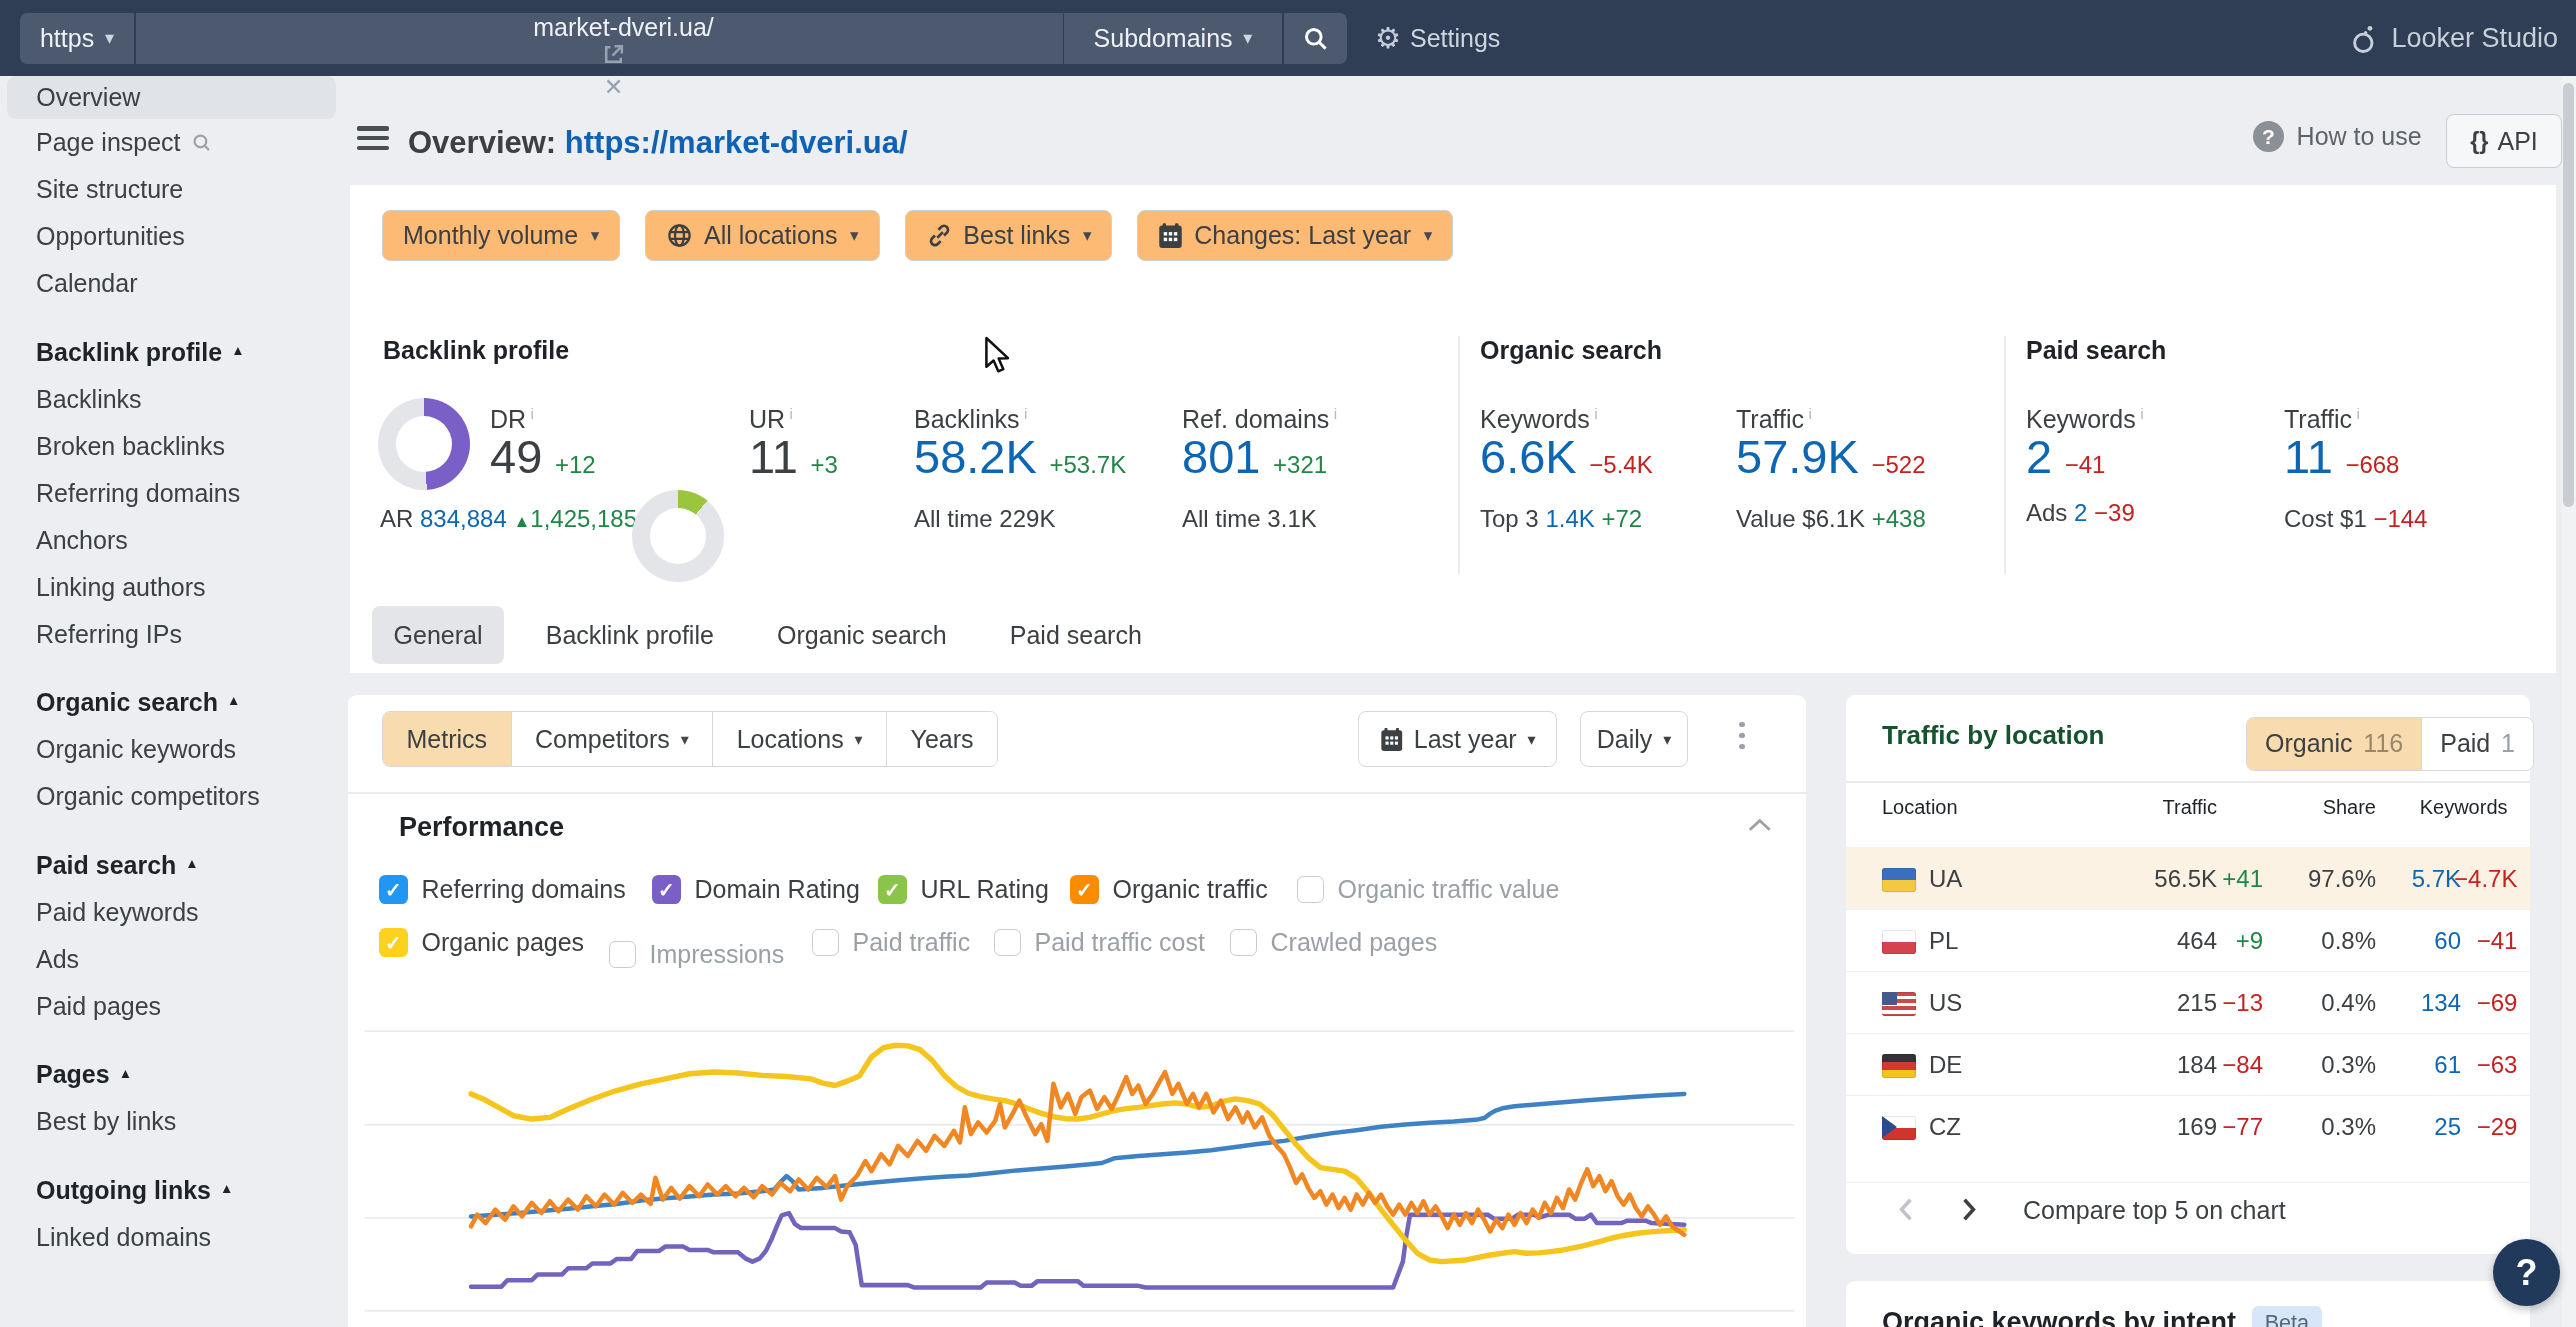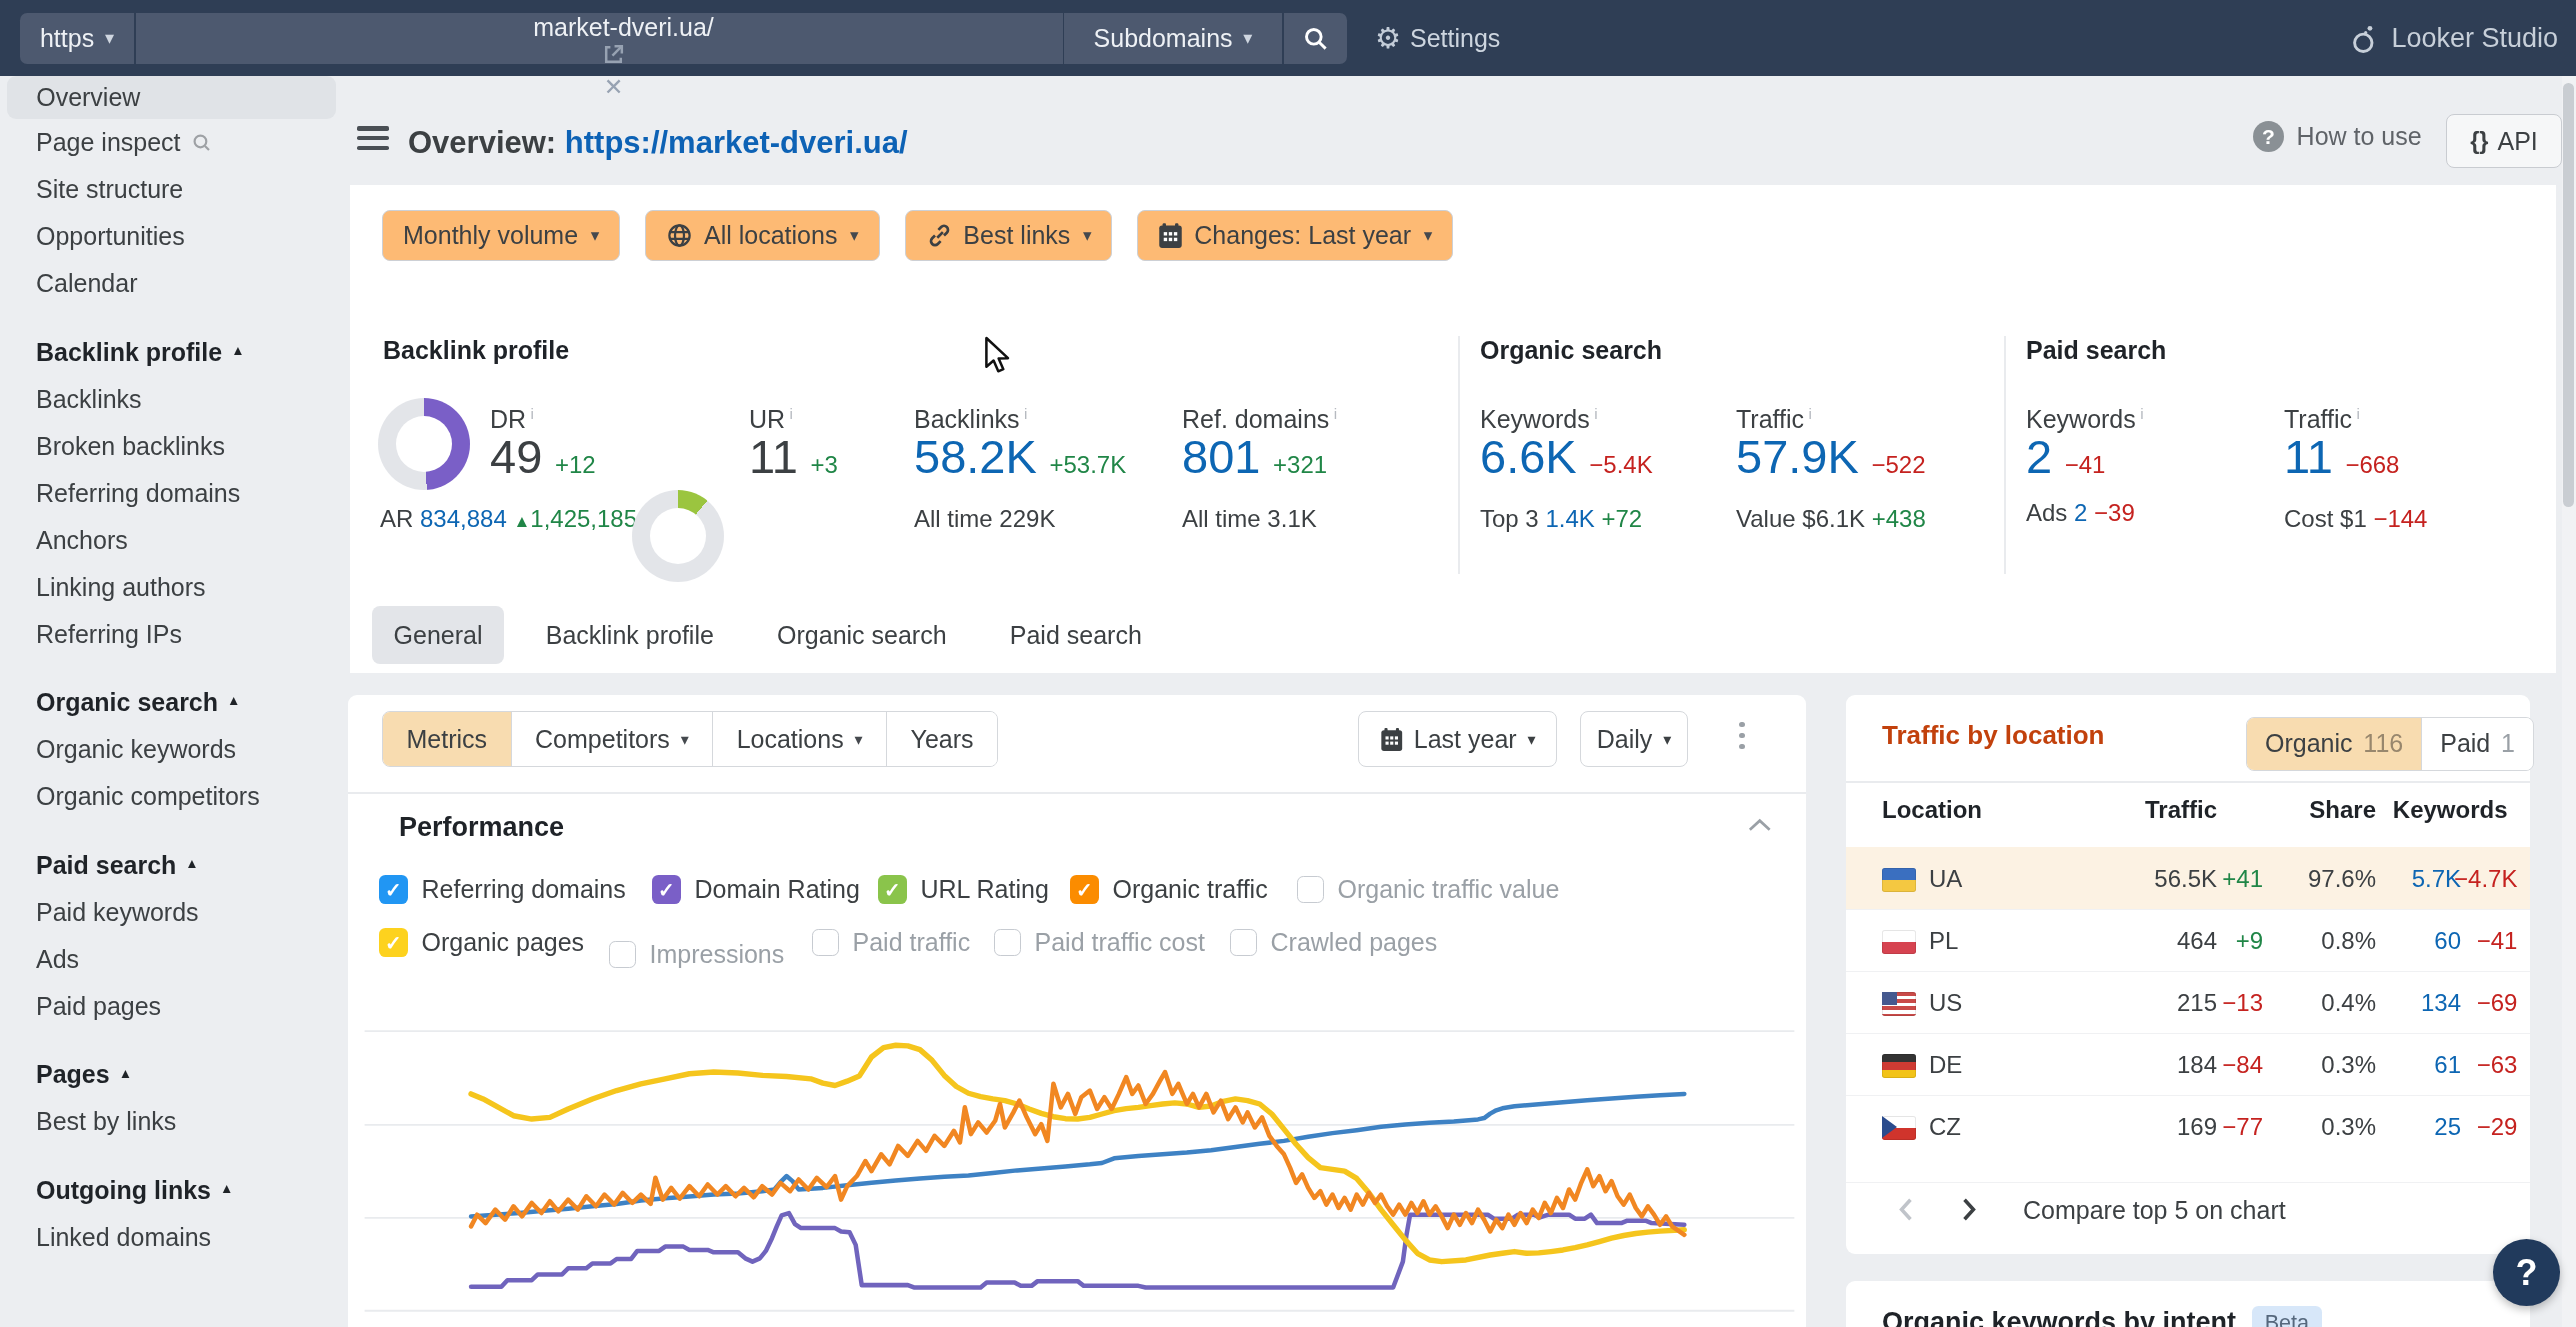--- a/index.html
+++ b/index.html
@@ -88,28 +88,28 @@
   #perf-title{position:absolute;left:51px;top:117px;font-size:27px;font-weight:700;color:#1f2328;}
   #perf-collapse{position:absolute;left:1400px;top:123px;}
   .cb-item{position:absolute;display:flex;align-items:center;gap:13.5px;white-space:nowrap;}
   .cb-box{width:29px;height:29px;border-radius:6.3px;display:flex;align-items:center;justify-content:center;
           color:#fff;font-size:20px;font-weight:700;}
   .cb-box.un{background:#fff;border:1.8px solid #c7cbd1;width:25px;height:25px;}
   .cb-label{font-size:25px;color:#3c4043;}
   .cb-label.un{color:#9aa0a6;}
   
   #loc-card{left:1846px;top:695px;width:684px;height:559px;background:#fff;border-radius:9px;}
-  #loc-title{position:absolute;left:36px;top:25px;font-size:26px;font-weight:700;color:#c2410c;}
+  #loc-title{position:absolute;left:36px;top:25px;font-size:26px;font-weight:700;color:#14532d;}
   #loc-toggle{position:absolute;left:400px;top:21.6px;height:52px;display:flex;border:1.8px solid #d5d8dc;border-radius:8px;overflow:hidden;}
   .tg-seg{display:flex;align-items:center;justify-content:center;gap:10.8px;font-size:25px;padding:0 18px;background:#fff;}
   .tg-seg.sel{background:#f8dcb0;}
   .tg-count{color:#98876d;}
   .tg-seg:not(.sel) .tg-count{color:#9aa0a6;}
   #loc-hdiv{position:absolute;left:0;top:86px;width:684px;height:1.8px;background:#e9ebee;}
-  .loc-h{position:absolute;top:101px;font-size:24px;font-weight:700;color:#1f2328;}
+  .loc-h{position:absolute;top:101px;font-size:20px;font-weight:400;color:#1f2328;}
   .loc-row{position:absolute;left:0;width:684px;height:62px;border-top:1.8px solid #f0f1f3;}
   .loc-row.hl{background:#fcf2e3;border-top-color:#fcf2e3;}
   .flag{position:absolute;left:36px;top:20px;width:34px;height:23.5px;border-radius:2.7px;box-shadow:inset 0 0 0 0.9px rgba(0,0,0,.10);}
   .flag-UA{background:linear-gradient(to bottom,#3a6fc0 50%,#f4c841 50%);}
   .flag-PL{background:linear-gradient(to bottom,#fff 50%,#d64350 50%);}
   .flag-US{background:repeating-linear-gradient(to bottom,#c94a48 0 3.6px,#fff 3.6px 7.2px);}
   .flag-US::after{content:"";position:absolute;left:0;top:0;width:15.3px;height:12.6px;background:#45598f;}
   .flag-DE{background:linear-gradient(to bottom,#333 33%,#cf3b33 33% 66%,#f2c318 66%);}
   .flag-CZ{background:linear-gradient(to bottom,#fff 50%,#d0342c 50%);}
   .flag-CZ::after{content:"";position:absolute;left:0;top:0;border-top:11.7px solid transparent;

